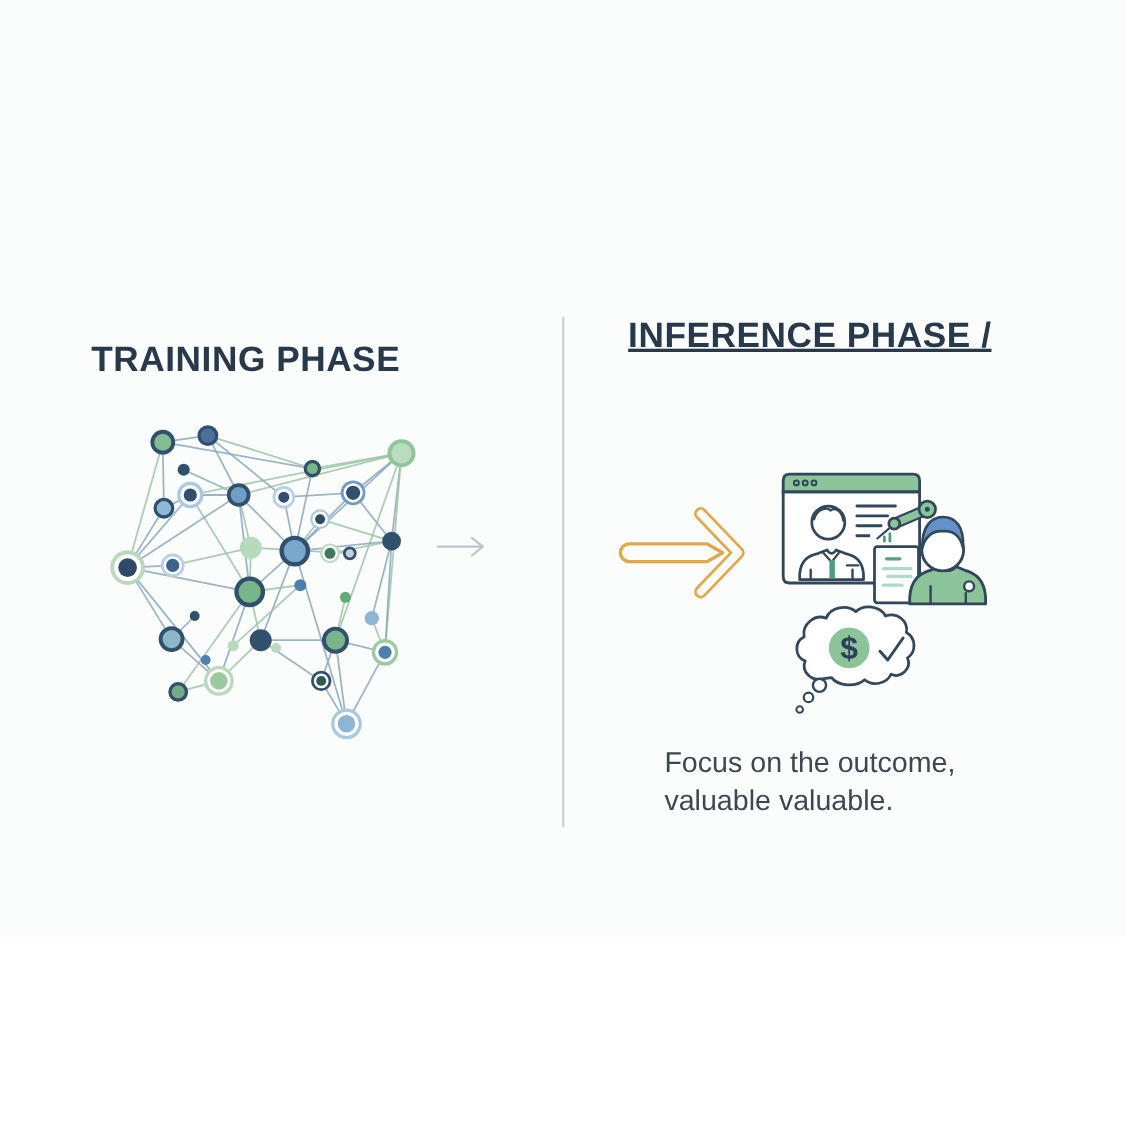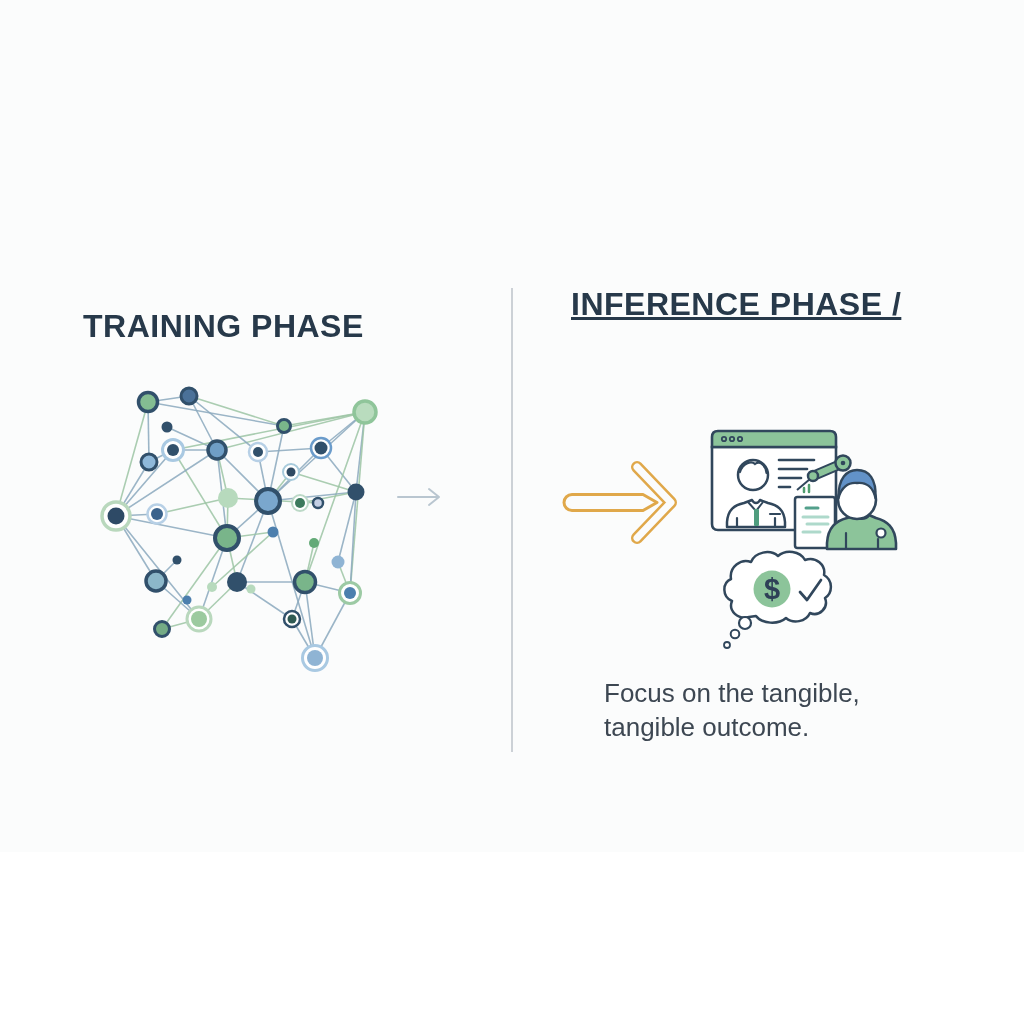--- a/index.html
+++ b/index.html
@@ -233,17 +233,17 @@
       <circle cx="772" cy="589" r="18.5" fill="#8cc49a"></circle>
       <text x="772" y="599" text-anchor="middle" font-size="29" font-weight="bold" fill="#2e4057" font-family="Liberation Sans, sans-serif">$</text>
       <polyline points="800,592 807,600 821,580" fill="none" stroke="#31475c" stroke-width="2.7" stroke-linecap="round" stroke-linejoin="round"></polyline>
       <circle cx="745" cy="623" r="6" fill="#ffffff" stroke="#31475c" stroke-width="2.2"></circle>
       <circle cx="735" cy="634" r="4.3" fill="#ffffff" stroke="#31475c" stroke-width="2"></circle>
       <circle cx="727" cy="645" r="3" fill="#ffffff" stroke="#31475c" stroke-width="1.8"></circle>
     </g>
   </svg>
 
   <div class="caption">
-    <div>Focus on the tangible,</div>
-    <div>tangible outcome.</div>
+    <div>Focus on the outcome,</div>
+    <div>valuable valuable.</div>
   </div>
 
 </div>
 
 </body></html>

